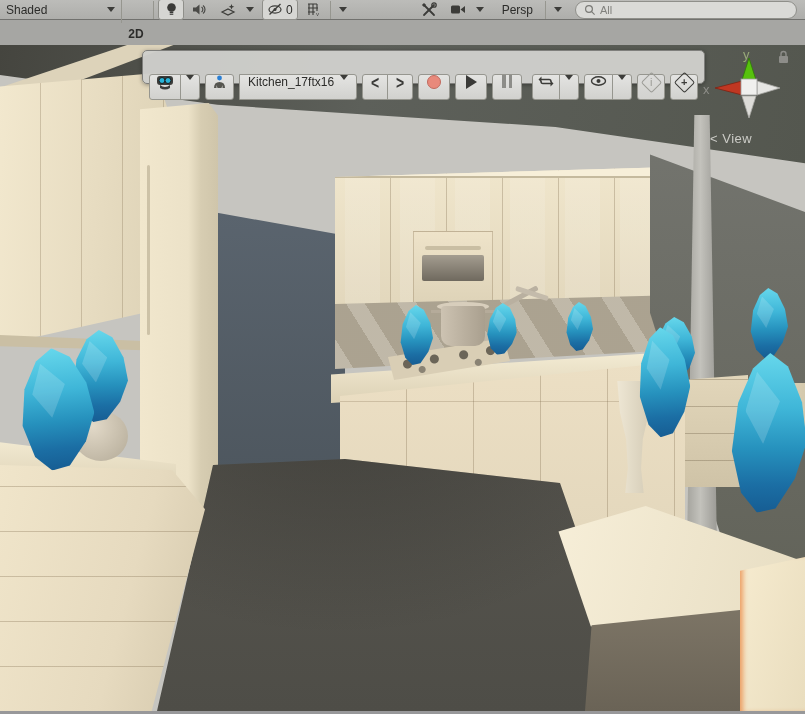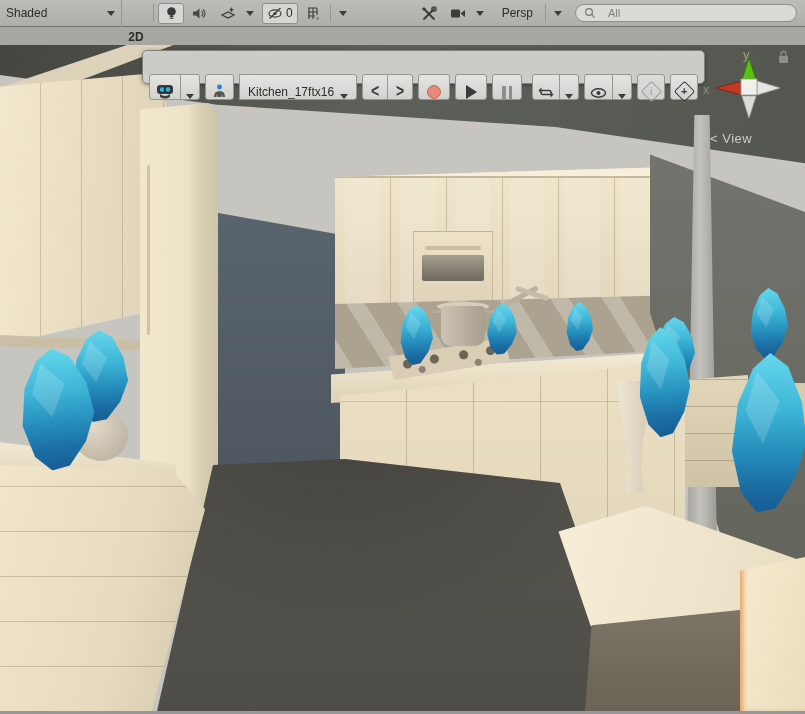--- a/index.html
+++ b/index.html
@@ -9,35 +9,35 @@
 
   
   .tabbar { position:relative; height:18px; background:#a4a4a1; display:flex; align-items:center; }
   .tab { position:relative; display:flex; align-items:center; gap:5px; height:18px; padding:0 14px 0 10px;
          background:#b0b0ad; color:#2d2d2b; font-size:12px; }
   .tab-highlight { position:absolute; left:2px; top:0px; width:165px; height:17px; border:2px solid #e11b22; pointer-events:none; z-index:5; }
   .kebab { position:absolute; right:10px; top:3px; width:4px; height:12px; display:flex; flex-direction:column; justify-content:space-between; cursor:pointer; }
   .kebab i { width:2.5px; height:2.5px; background:#4c4c49; border-radius:50%; display:block; margin:0 auto; }
 
   
-  .toolbar { height:27px; background:linear-gradient(#bcbcb9,#aeaeab); border-bottom:1px solid #71716e;
+  .toolbar { height:20px; background:linear-gradient(#bcbcb9,#aeaeab); border-bottom:1px solid #71716e;
              display:flex; align-items:center; padding:0 4px 0 0; font-size:12px; color:#2c2c2a; }
   .tb-drop { width:122px; height:27px; display:flex; align-items:center; padding:0 6px; border-right:1px solid #96968f; cursor:pointer; }
   .tb-drop .caret { margin-left:auto; }
   .caret { width:0; height:0; border-left:4px solid transparent; border-right:4px solid transparent; border-top:5px solid #3c3c39; }
   .tb-btn { height:21px; min-width:26px; margin:0 1px; display:flex; align-items:center; justify-content:center;
             border:1px solid transparent; border-radius:3px; cursor:pointer; padding:0 4px; }
   .tb-btn.on { background:#d6d6d3; border-color:#8f8f8a; }
   .tb-group { display:flex; align-items:center; margin:0 2px; }
   .tb-group .tb-btn { margin:0; }
   .tb-sep { width:1px; height:18px; background:#96968f; margin:0 3px; }
   .count0 { font-size:12px; margin-left:2px; color:#2c2c2a; }
   .spacer { flex:1; }
   .search { width:222px; height:18px; background:#dadad7; border:1px solid #8f8f8a; border-radius:9px;
-            display:flex; align-items:center; padding:0 8px; gap:12px; margin-right:4px; }
+            display:flex; align-items:center; padding:0 8px; gap:4px; margin-right:4px; }
   .search input { border:none; outline:none; background:transparent; font-size:11px; color:#3a3a38; width:170px;
                   font-family:"Liberation Sans", sans-serif; }
   .search input::placeholder { color:#81817d; }
 
   
   .scene { position:absolute; left:0; top:45px; width:805px; height:666px; overflow:hidden; background:#c6c5c0; cursor:crosshair; }
   .abs { position:absolute; }
 
   .ceiling { left:0; top:0; width:805px; height:130px;
     background:linear-gradient(100deg,#45453f,#5d605a 45%,#54574f);
@@ -144,21 +144,21 @@
 
   .crystal { position:absolute;
     background:linear-gradient(178deg,#67d8ec 0%,#3fb6d8 35%,#2691bd 60%,#1b6ea4 82%,#165c92 100%);
     clip-path:polygon(48% 0%,72% 8%,92% 30%,100% 55%,86% 78%,62% 97%,38% 100%,16% 88%,2% 62%,8% 32%,26% 10%); }
   .crystal .facet { position:absolute; left:18%; top:12%; width:45%; height:45%;
     background:rgba(255,255,255,.16); clip-path:polygon(30% 0,100% 40%,55% 100%,0 55%); }
 
   
   .playbar { left:142px; top:5px; height:34px; display:flex; align-items:center; gap:5px; padding:0 6px;
     background:rgba(206,206,203,.97); border:1px solid #7f7f7c; border-radius:5px; box-shadow:0 1px 4px rgba(0,0,0,.35); z-index:10; }
-  .pb-btn { height:26px; min-width:26px; display:flex; align-items:flex-end; justify-content:center;
+  .pb-btn { height:26px; min-width:26px; display:flex; align-items:flex-start; justify-content:center;
     background:linear-gradient(#e4e4e2,#d1d1ce); border:1px solid #96968f; border-radius:3px; cursor:pointer; padding:0 5px;margin-top:39px; }
   .pb-group { display:flex; }
   .pb-group .pb-btn { border-radius:0; margin-left:-1px; }
   .pb-group .pb-btn:first-child { border-radius:3px 0 0 3px; margin-left:0; }
   .pb-group .pb-btn:last-child { border-radius:0 3px 3px 0; }
   .pb-label { font-size:12px; color:#2c2c2a; max-width:104px; overflow:hidden; white-space:nowrap; }
   .chev { font-size:14px; color:#3a3a38; font-weight:bold; transform:scaleY(1.25); }
   .rec-dot { width:14px; height:14px; border-radius:50%; background:#e8897b; border:1px solid #c06a5e; }
   .play-tri { width:0; height:0; border-top:7px solid transparent; border-bottom:7px solid transparent; border-left:11px solid #3a3a38; }
   .pause-bars { display:flex; gap:3px; }

